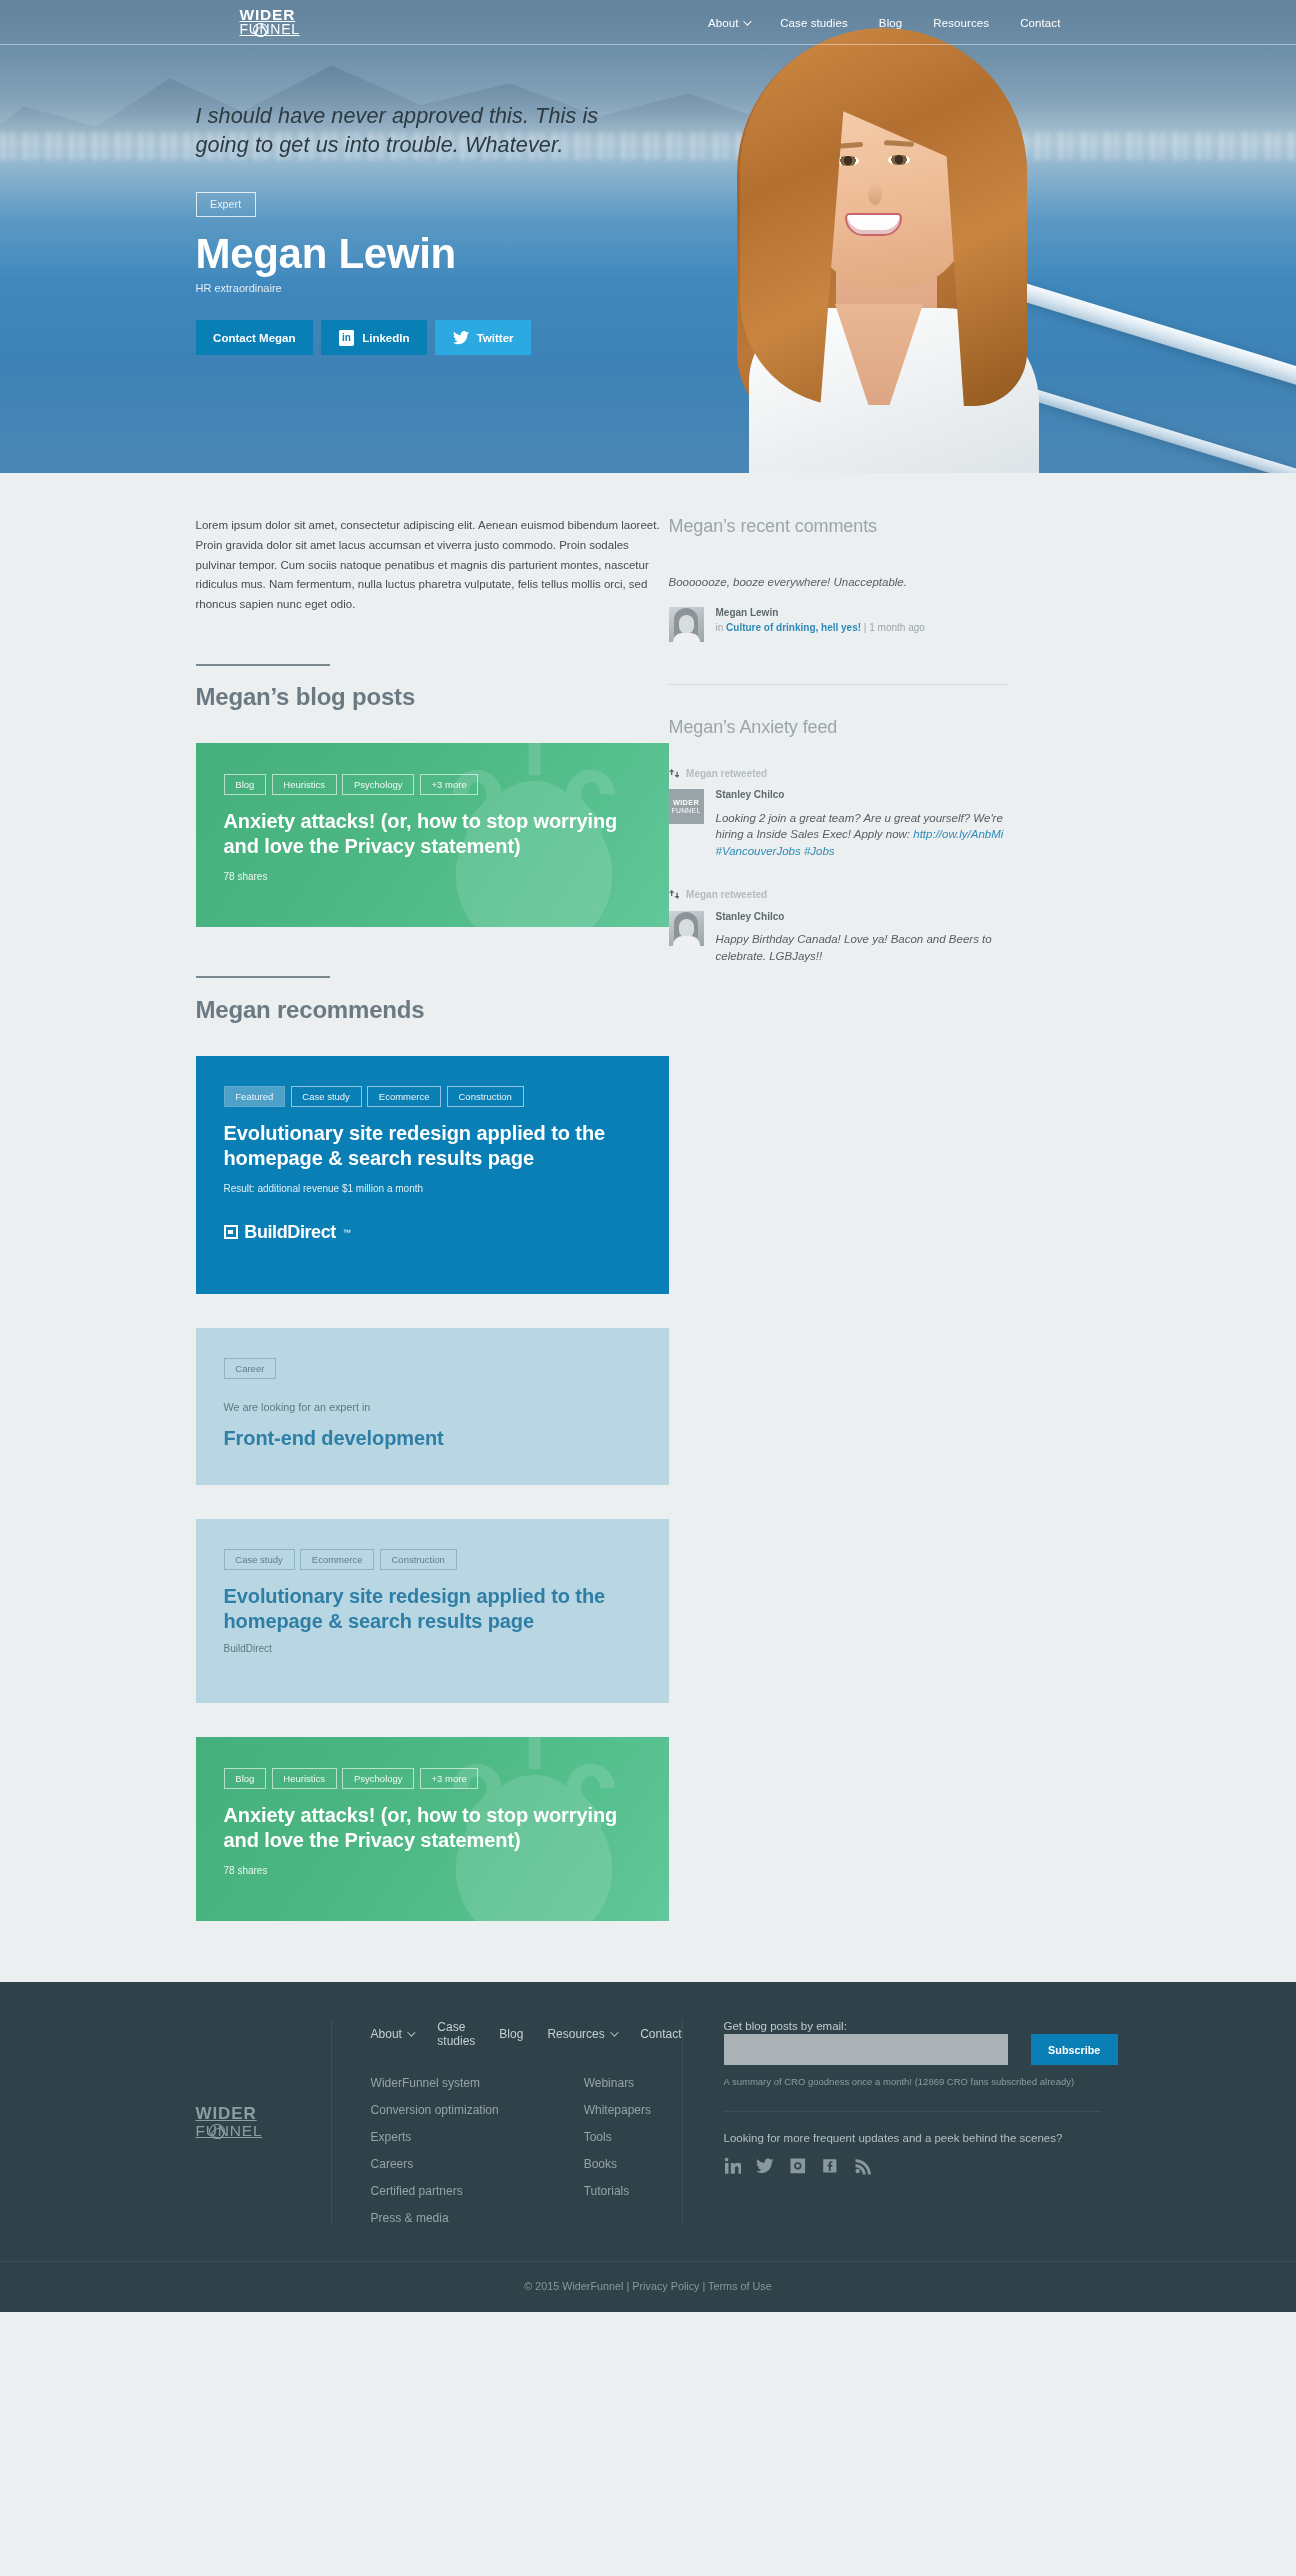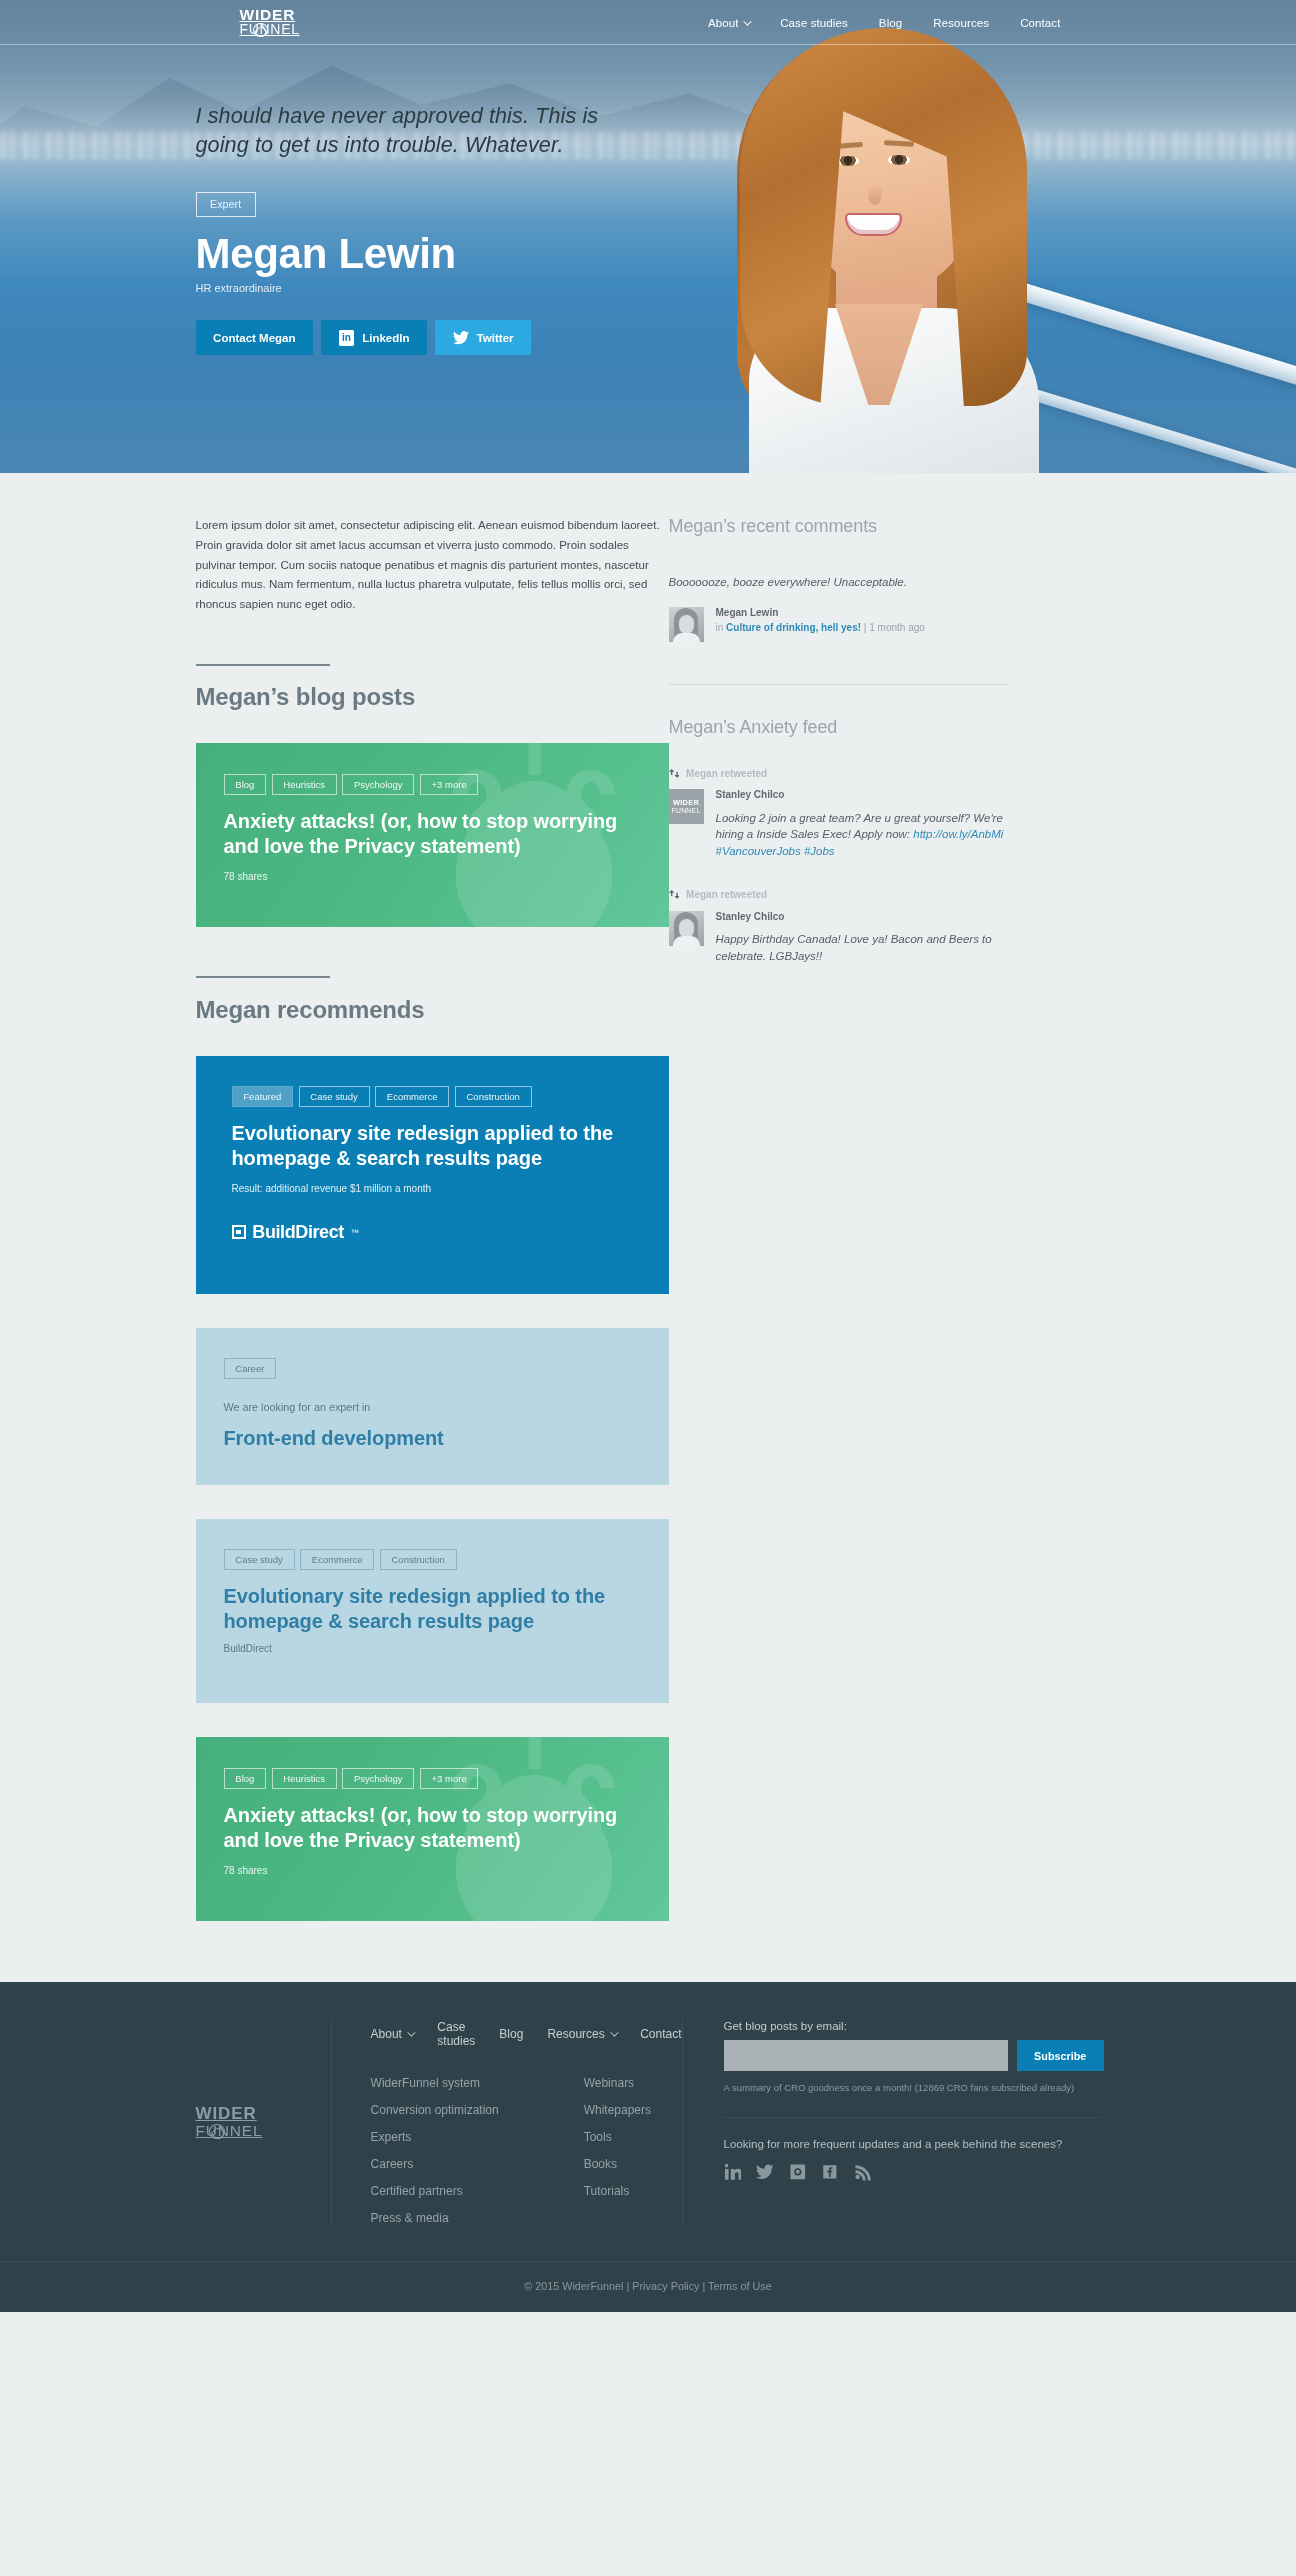--- a/index.html
+++ b/index.html
@@ -168,21 +168,21 @@
   .card-green .deco {
     position: absolute; left: 203px; top: -19px; width: 270px; height: 243px; opacity: .12; pointer-events: none;
   }
   .card-green .deco svg { width: 100%; height: 100%; fill: #ffffff; }
 
   .tags { display: flex; gap: 5.4px; position: relative; z-index: 2; }
   .tag { border: 0.7px solid rgba(255,255,255,.6); color: rgba(255,255,255,.92); font-size: 9.5px; padding: 4px 10.8px; white-space: nowrap; }
   .card-title { position: relative; z-index: 2; color: #fff; font-size: 20px; font-weight: 700; line-height: 1.25; margin-top: 13.5px; letter-spacing: -0.1px; }
   .card-meta { position: relative; z-index: 2; color: rgba(255,255,255,.88); font-size: 10px; margin-top: 12px; }
 
-  .card-blue { background: #0a7fb5; padding: 30px 36px 27px; min-height: 238px; }
+  .card-blue { background: #0a7fb5; padding: 30px 28px 27px; min-height: 238px; }
   .card-blue .tag { border-color: rgba(255,255,255,.55); }
   .card-blue .tag.filled { background: rgba(255,255,255,.28); border-color: rgba(255,255,255,.1); color:#e8f4fa; }
   .card-blue .card-title { font-size: 20px; }
   .brand-build { display: flex; align-items: center; gap: 6.8px; margin-top: 28px; color: #fff; font-size: 18px; font-weight: 700; letter-spacing: -0.4px; }
   .brand-build .sq { width: 14px; height: 14px; border: 2px solid #fff; display: inline-flex; align-items: center; justify-content: center; }
   .brand-build .sq i { width: 4.7px; height: 4.7px; background: #fff; display: block; }
   .brand-build sup { font-size: 8px; vertical-align: super; font-weight: 400; }
 
   .card-pale { background: #b9d7e3; padding: 30px 28px 27px; min-height: 157px; }
   .card-pale .tag { border: 0.7px solid #8cb4c6; color: #5d7d8b; }
@@ -229,21 +229,21 @@
   .f-logo .funnel-mark:after { content:""; position:absolute; left:2.7px; top:2.7px; width:8.8px; height:8.8px; border:1.4px solid #8d9da4; border-radius: 50% 50% 50% 0; transform: rotate(45deg);}
   .f-nav-col { flex: 1; border-left: 0.7px solid #3d4f57; padding-left: 39px; }
   .f-top-nav { display: flex; gap: 24px; align-items: center; }
   .f-top-nav a { color: #c7d0d4; font-size: 12px; text-decoration: none; display: inline-flex; align-items: center; gap: 5.4px; }
   .f-lists { display: flex; gap: 85px; margin-top: 15px; }
   .f-lists ul { list-style: none; }
   .f-lists li { margin-top: 13px; }
   .f-lists a { color: #96a3a9; font-size: 12px; text-decoration: none; }
   .f-sub-col { width: 419px; border-left: 0.7px solid #3d4f57; padding-left: 41px; }
   .f-label { color: #c2cbcf; font-size: 11.5px; }
-  .sub-row { display: flex; gap: 9px; margin-top: 8px; }
+  .sub-row { display: flex; gap: 23px; margin-top: 2px; }
   .sub-input {
     width: 284px; height: 31px; background: #aab2b5; border: 0; padding-left: 30px;
     font-size: 10px; color: #3c474c; font-family: "Liberation Sans", sans-serif; position: relative;
   }
   .sub-wrap { position: relative; }
   .mail-ico { position: absolute; left: 8.8px; top: 8.8px; width: 15px; height: 10.8px; border: 1.4px solid #e7eaeb; }
   .mail-ico:after { content:""; position:absolute; left:-0.7px; top:-0.7px; width: 13.5px; height: 7.4px; border-bottom: 1.4px solid #e7eaeb; border-right: 1.4px solid #e7eaeb; transform: skewY(24deg) scaleY(.6); transform-origin: left top; }
   .sub-btn { height: 31px; background: #0a7fb5; color: #fff; border: 0; padding: 0 17.6px; font-size: 10.8px; font-weight: 700; cursor: pointer; font-family: "Liberation Sans", sans-serif;}
   .f-note { color: #8e9ba1; font-size: 9.5px; margin-top: 10.8px; }
   .f-hr { height: 0.7px; background: #3d4f57; margin: 24px 0 20px; }

